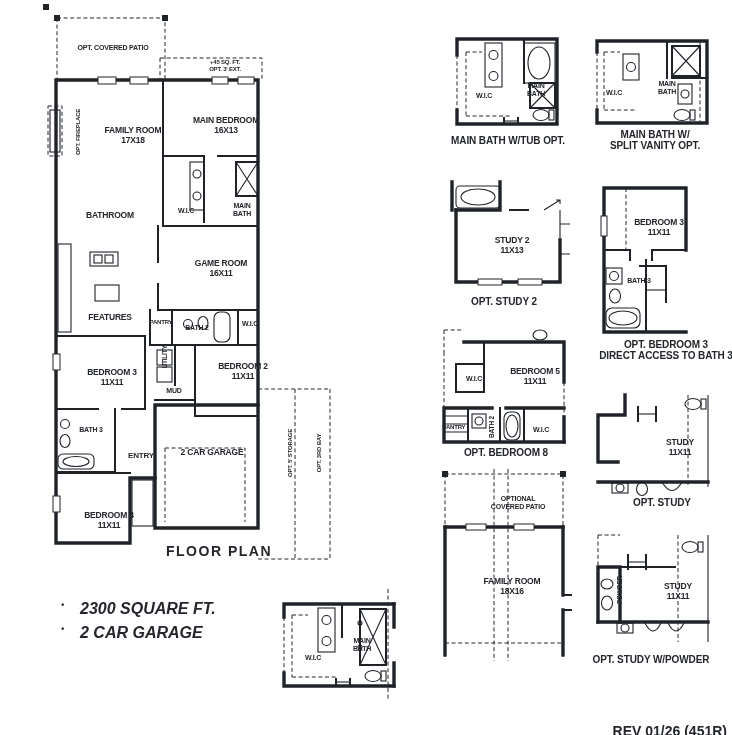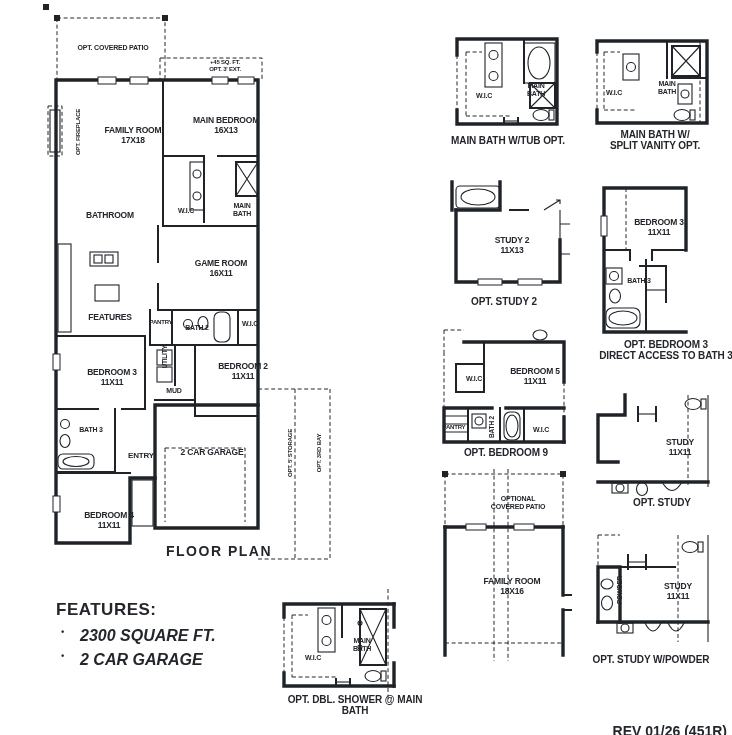--- a/index.html
+++ b/index.html
@@ -123,21 +123,20 @@
   <div class="lbl f85" style="left:212px;top:453px">2 CAR GARAGE</div>
   <div class="lbl f85" style="left:95px;top:521px">
     <span>BEDROOM 4</span>
     <span>11X11</span>
   </div>
   <div class="lbl f6 vert" style="left:290px;top:453px">OPT. 5' STORAGE</div>
   <div class="lbl f6 vert" style="left:319px;top:453px">OPT. 3RD BAY</div>
   <div class="lbl f14" style="left:219px;top:552px">FLOOR PLAN</div>
 
   <div id="features">
-    <div class="ftitle">FEATURES:</div>
     <ul>
       <li>2300 SQUARE FT.</li>
       <li>2 CAR GARAGE</li>
     </ul>
   </div>
 
   <svg style="left:452px;top:30px" width="112" height="100" viewBox="0 0 112 100">
     <path class="w3" d="M5,9 H105 V94 H5 M5,9 V25 M5,80 V94"></path>
     <path class="d" d="M5,25 V80"></path>
     <path class="d" d="M14,22 H30 M14,22 V86 M14,86 H58"></path>
@@ -241,21 +240,21 @@
     <ellipse class="w1" cx="76" cy="104" rx="6" ry="11"></ellipse>
   </svg>
   <div class="lbl f85" style="left:521px;top:377px">
     <span>BEDROOM 5</span>
     <span>11X11</span>
   </div>
   <div class="lbl f7" style="left:474px;top:379px">W.I.C</div>
   <div class="lbl f6" style="left:454px;top:427px">PANTRY</div>
   <div class="lbl f65 vert" style="left:492px;top:427px">BATH 2</div>
   <div class="lbl f7" style="left:541px;top:430px">W.I.C</div>
-  <div class="lbl caption" style="left:506px;top:453px">OPT. BEDROOM 9</div>
+  <div class="lbl caption" style="left:506px;top:453px">OPT. BEDROOM 8</div>
 
   <svg style="left:590px;top:387px" width="122" height="112" viewBox="0 0 122 112">
     <path class="w3" d="M35,8 V28 M8,28 H35 M8,28 V75 M8,75 H28"></path>
     <path class="w2" d="M48,20 V34 M66,20 V34"></path>
     <path class="w1" d="M48,27 H66"></path>
     <ellipse class="w1" cx="103" cy="17" rx="8" ry="5.5"></ellipse>
     <rect class="w1" x="111" y="12" width="5" height="10"></rect>
     <path class="w1" d="M118,8 V100"></path>
     <path class="d" d="M98,8 V100"></path>
     <path class="w3" d="M8,95 H118"></path>
@@ -332,20 +331,16 @@
     <ellipse class="w1" cx="97" cy="89" rx="8" ry="5.5"></ellipse>
     <rect class="w1" x="105" y="84" width="5" height="10"></rect>
     <path class="w2" d="M60,92 V99 M74,92 V99"></path>
     <path class="w1" d="M60,95 H74"></path>
   </svg>
   <div class="lbl f7" style="left:313px;top:658px">W.I.C</div>
   <div class="lbl f7" style="left:348px;top:645px">
     <span>MAIN</span>
     <span>BATH</span>
   </div>
-  <div class="lbl caption" style="left:341px;top:705px">
-    <span>OPT. DBL. SHOWER @ MAIN</span>
-    <span>BATH</span>
-  </div>
 
   <div id="rev">REV 01/26 (451R)</div>
 
 </div>
 
 </body></html>

